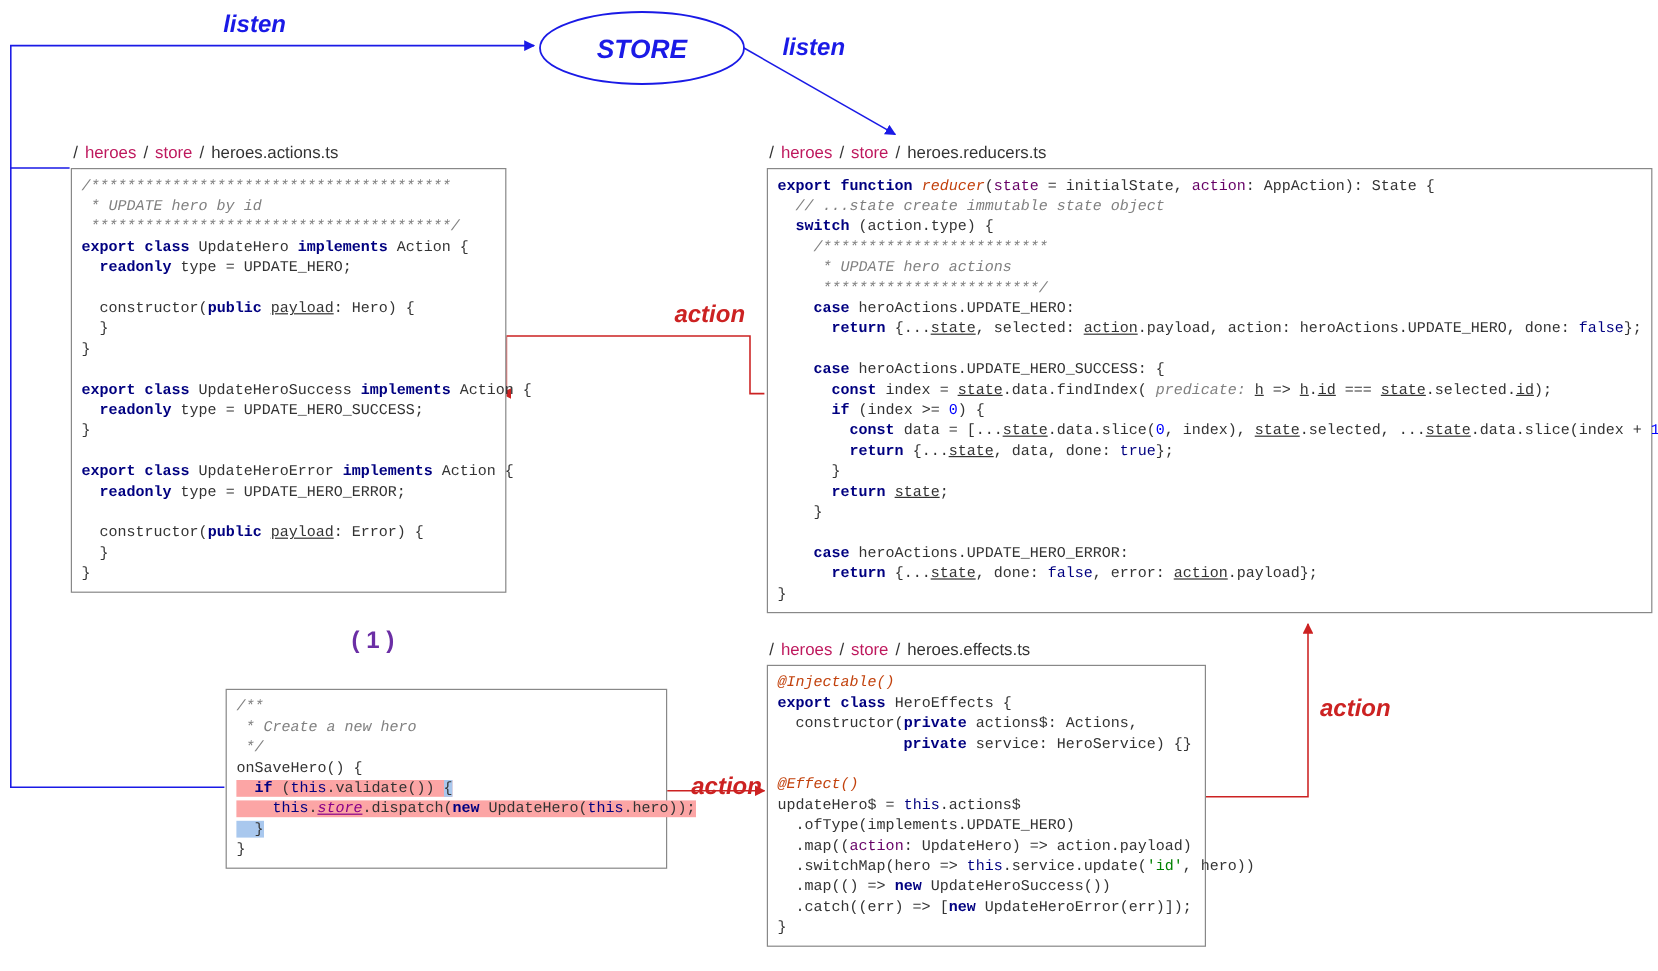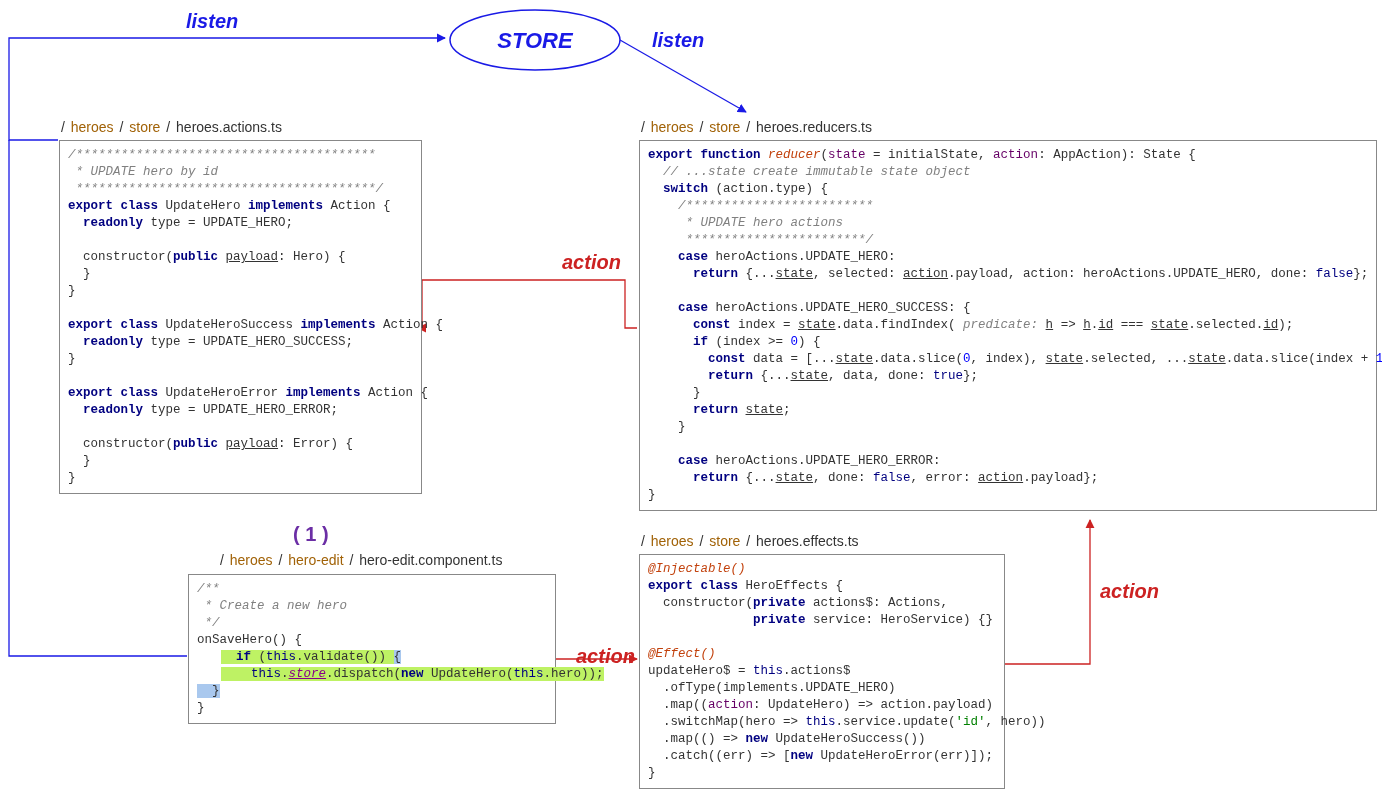--- a/index.html
+++ b/index.html
@@ -15,42 +15,42 @@
     position: relative;
     width: 1382px;
     height: 809px;
   }
   .breadcrumb {
     position: absolute;
     font-size: 14px;
     color: #333;
   }
   .breadcrumb .sep { color: #333; margin: 0 2px; }
-  .breadcrumb .link { color: #a16207; }
+  .breadcrumb .link { color: #be185d; }
   .breadcrumb .file { color: #333; margin-top: 20px; }
   .code-box {
     position: absolute;
     border: 1px solid #888;
     background: #fff;
     font-family: Consolas, "Courier New", monospace;
     font-size: 12.5px;
     line-height: 17px;
     padding: 6px 8px;
     white-space: pre;
     color: #333;
   }
   .code-box .kw   { color: #000080; font-weight: bold; }
   .code-box .kw2  { color: #000080; }
   .code-box .cmt  { color: #808080; font-style: italic; }
   .code-box .str  { color: #008000; }
   .code-box .id   { color: #660066; }
   .code-box .id2  { color: #880088; font-style: italic; }
   .code-box .num  { color: #0000ff; }
   .code-box .deco { color: #c2410c; font-style: italic; }
-  .code-box .hl   { background: #bef264; margin-left: 24px; }
+  .code-box .hl   { background: #fca5a5; }
   .code-box .u    { text-decoration: underline; }
   .arrow-label {
     position: absolute;
     font-style: italic;
     font-size: 20px;
     font-weight: bold;
   }
   .blue-label { color: #1a1ae6; }
   .red-label  { color: #cc2222; }
   .step-label {
@@ -159,25 +159,20 @@
 <span class="kw">        const </span><span>data = [...</span><span class="u">state</span><span>.data.slice(</span><span class="num">0</span><span>, index), </span><span class="u">state</span><span>.selected, ...</span><span class="u">state</span><span>.data.slice(index + </span><span class="num">1</span>
 <span class="kw">        return </span><span>{...</span><span class="u">state</span><span>, data, done: </span><span class="kw2">true</span><span>};</span>
 <span>      }</span>
 <span class="kw">      return </span><span class="u">state</span><span>;</span>
 <span>    }</span>
 <span></span>
 <span class="kw">    case </span><span>heroActions.UPDATE_HERO_ERROR:</span>
 <span class="kw">      return </span><span>{...</span><span class="u">state</span><span>, done: </span><span class="kw2">false</span><span>, error: </span><span class="u">action</span><span>.payload};</span>
 <span>}</span></div>
 
-  <div class="breadcrumb" style="left:218px; top:552px;">
-    <span class="sep">/</span> <span class="link">heroes</span>
-    <span class="sep">/</span> <span class="link">hero-edit</span>
-    <span class="sep">/</span> <span class="file">hero-edit.component.ts</span>
-  </div>
 
   <div class="code-box" style="left:188px; top:574px; width:350px;"><span class="cmt">/**</span>
 <span class="cmt"> * Create a new hero</span>
 <span class="cmt"> */</span>
 <span>onSaveHero() {</span>
 <span class="hl"><span class="kw">  if </span><span>(</span><span class="kw2">this</span><span>.validate()) </span><span style="background:#a9c8ee">{</span></span>
 <span class="hl"><span class="kw2">    this</span><span>.</span><span class="u id2">store</span><span>.dispatch(</span><span class="kw">new </span><span>UpdateHero(</span><span class="kw2">this</span><span>.hero));</span></span>
 <span style="background:#a9c8ee">  }</span>
 <span>}</span></div>
 

